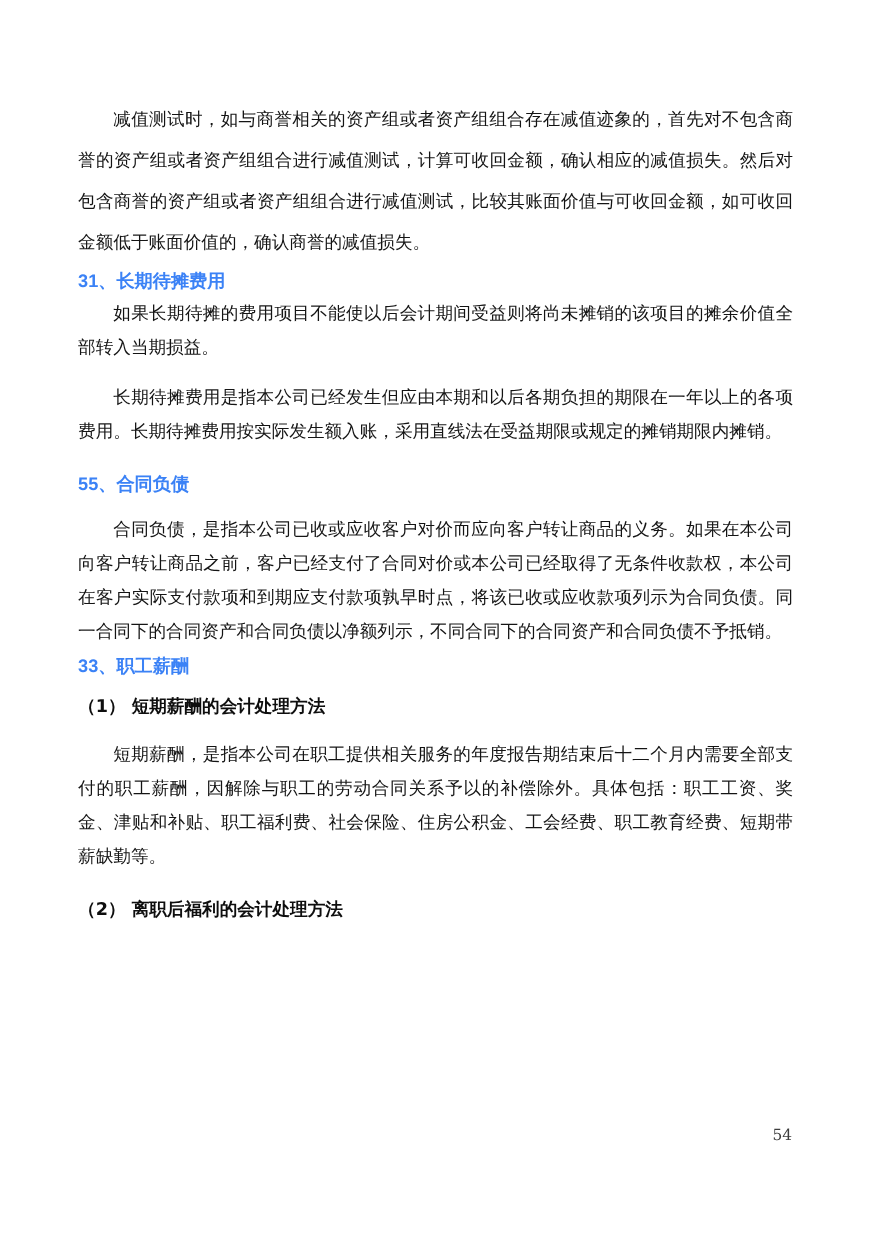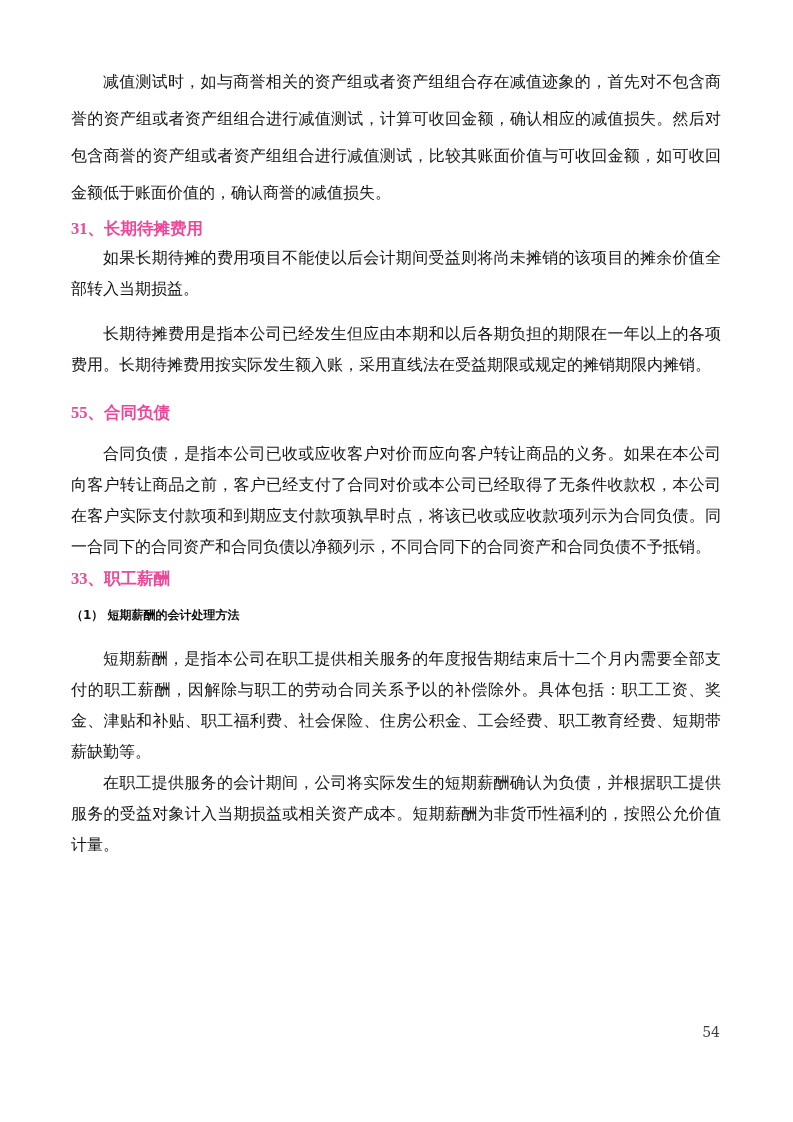--- a/index.html
+++ b/index.html
@@ -15,47 +15,47 @@
     background: #ffffff;
     overflow: hidden;
     font-family: "DejaVu Serif", "Liberation Serif", serif;
     color: #141414;
   }
   .content {
     position: absolute;
     left: 71px;
     top: 0;
     width: 650px;
-    padding-top: 63px;
+    padding-top: 90px;
   }
   .para {
     margin: 0;
     font-size: 16px;
     line-height: 31px;
     text-align: justify;
     text-indent: 2em;
     word-break: break-all;
   }
   .para.lh-wide {
     line-height: 37px;
   }
   .heading {
     margin: 0;
-    font-family: Liberation Serif, serif;
+    font-family: Liberation Sans, sans-serif;
     font-weight: bold;
     font-size: 16.5px;
     line-height: 22px;
-    color: #ec4899;
+    color: #3b82f6;
     text-align: left;
   }
   .subheading {
     margin: 0;
     font-family: "DejaVu Sans", "Liberation Sans", sans-serif;
     font-weight: bold;
-    font-size: 12px;
+    font-size: 16px;
     line-height: 22px;
     color: #0e0e0e;
     text-align: left;
   }
   .page-number {
     position: absolute;
     top: 1024px;
     right: 73px;
     font-size: 14px;
     line-height: 16px;
@@ -88,20 +88,20 @@
     <h2 class="heading mt22">55、合同负债</h2>
 
     <p class="para mt14">合同负债，是指本公司已收或应收客户对价而应向客户转让商品的义务。如果在本公司向客户转让商品之前，客户已经支付了合同对价或本公司已经取得了无条件收款权，本公司在客户实际支付款项和到期应支付款项孰早时点，将该已收或应收款项列示为合同负债。同一合同下的合同资产和合同负债以净额列示，不同合同下的合同资产和合同负债不予抵销。</p>
 
     <h2 class="heading mt18">33、职工薪酬</h2>
 
     <h3 class="subheading mt14">（1）  短期薪酬的会计处理方法</h3>
 
     <p class="para mt20">短期薪酬，是指本公司在职工提供相关服务的年度报告期结束后十二个月内需要全部支付的职工薪酬，因解除与职工的劳动合同关系予以的补偿除外。具体包括：职工工资、奖金、津贴和补贴、职工福利费、社会保险、住房公积金、工会经费、职工教育经费、短期带薪缺勤等。</p>
 
-    <p class="para">在职工提供服务的会计期间，公司将实际发生的短期薪酬确认为负债，并根据职工提供服务的受益对象计入当期损益或相关资产成本。短期薪酬为非货币性福利的，按照公允价值计量。</p>
 
+    <h3 class="subheading mt22">（2）  离职后福利的会计处理方法</h3>
 
 
   </div>
 
   <div class="page-number">54</div>
 </div>
 
 </body></html>

